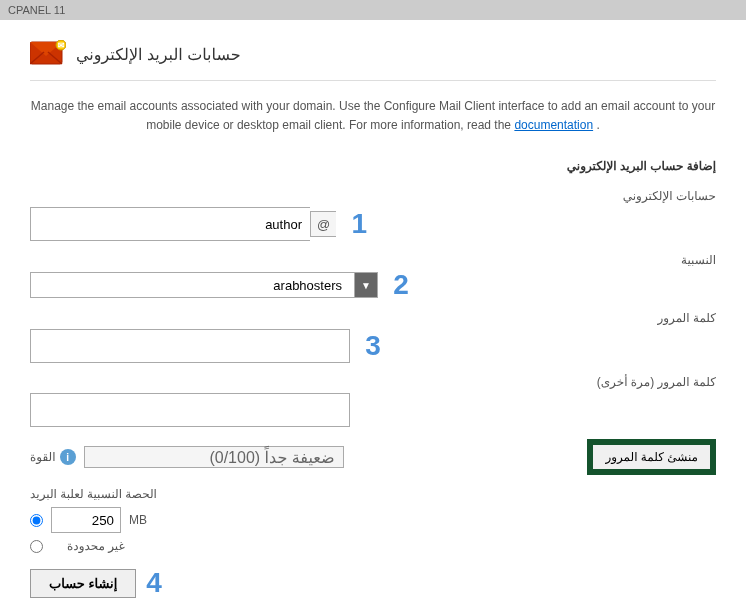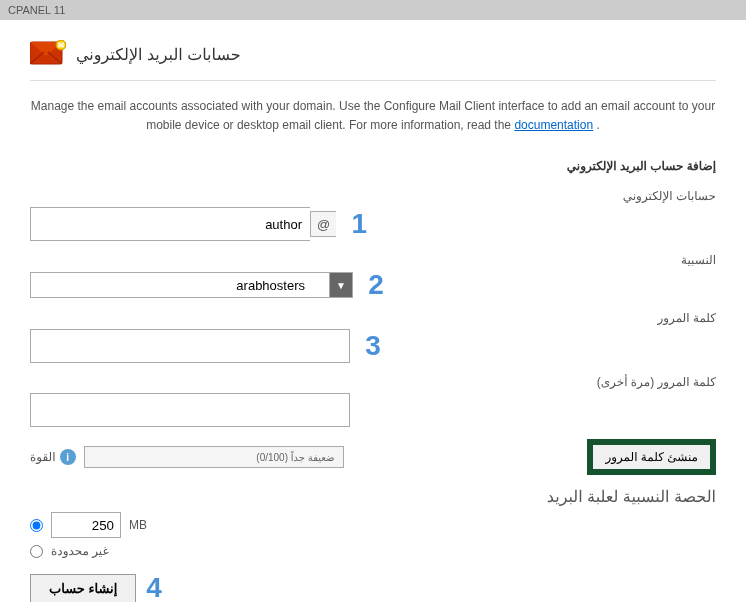--- a/index.html
+++ b/index.html
@@ -116,29 +116,29 @@
       border: 1px solid #aaa;
       height: 26px;
       width: 24px;
       display: flex;
       align-items: center;
       justify-content: center;
       font-size: 10px;
       cursor: pointer;
     }
     .domain-select {
-      width: 299px;
+      width: 324px;
       height: 26px;
       border: 1px solid #aaa;
       border-right: none;
       background: white;
       font-size: 13px;
       direction: ltr;
       text-align: right;
-      padding: 0 24px;
+      padding: 0 12px;
       appearance: none;
       -webkit-appearance: none;
     }
     .password-input {
       width: 320px;
     }
     .full-row {
       display: flex;
       align-items: center;
       justify-content: flex-end;
@@ -190,40 +190,40 @@
       width: 260px;
       height: 22px;
       background: #f5f5f5;
       border: 1px solid #aaa;
       display: flex;
       align-items: center;
       padding: 0 8px;
       direction: rtl;
     }
     .strength-text {
-      font-size: 10px;
+      font-size: 16px;
       color: #666;
       direction: rtl;
     }
     .generate-btn {
       border: 6px solid #14532d;
       background: #f0f0f0;
       padding: 4px 12px;
       font-size: 12px;
       cursor: pointer;
       height: 36px;
       white-space: nowrap;
     }
     .quota-section {
       margin-bottom: 14px;
     }
     .quota-title {
-      font-size: 16px;
-      color: #555;
-      text-align: right;
+      font-size: 12px;
+      color: #555;
+      text-align: left;
       margin-bottom: 6px;
     }
     .quota-row {
       display: flex;
       align-items: center;
       justify-content: flex-end;
       gap: 8px;
       margin-bottom: 6px;
     }
     .quota-label {
@@ -238,21 +238,21 @@
       text-align: right;
       direction: ltr;
     }
     .radio-input {
       cursor: pointer;
     }
     .unlimited-row {
       display: flex;
       align-items: center;
       justify-content: flex-end;
-      gap: 8px;
+      gap: 24px;
       margin-bottom: 12px;
     }
     .unlimited-label {
       font-size: 12px;
       color: #555;
     }
     .create-row {
       display: flex;
       align-items: center;
       justify-content: flex-end;

